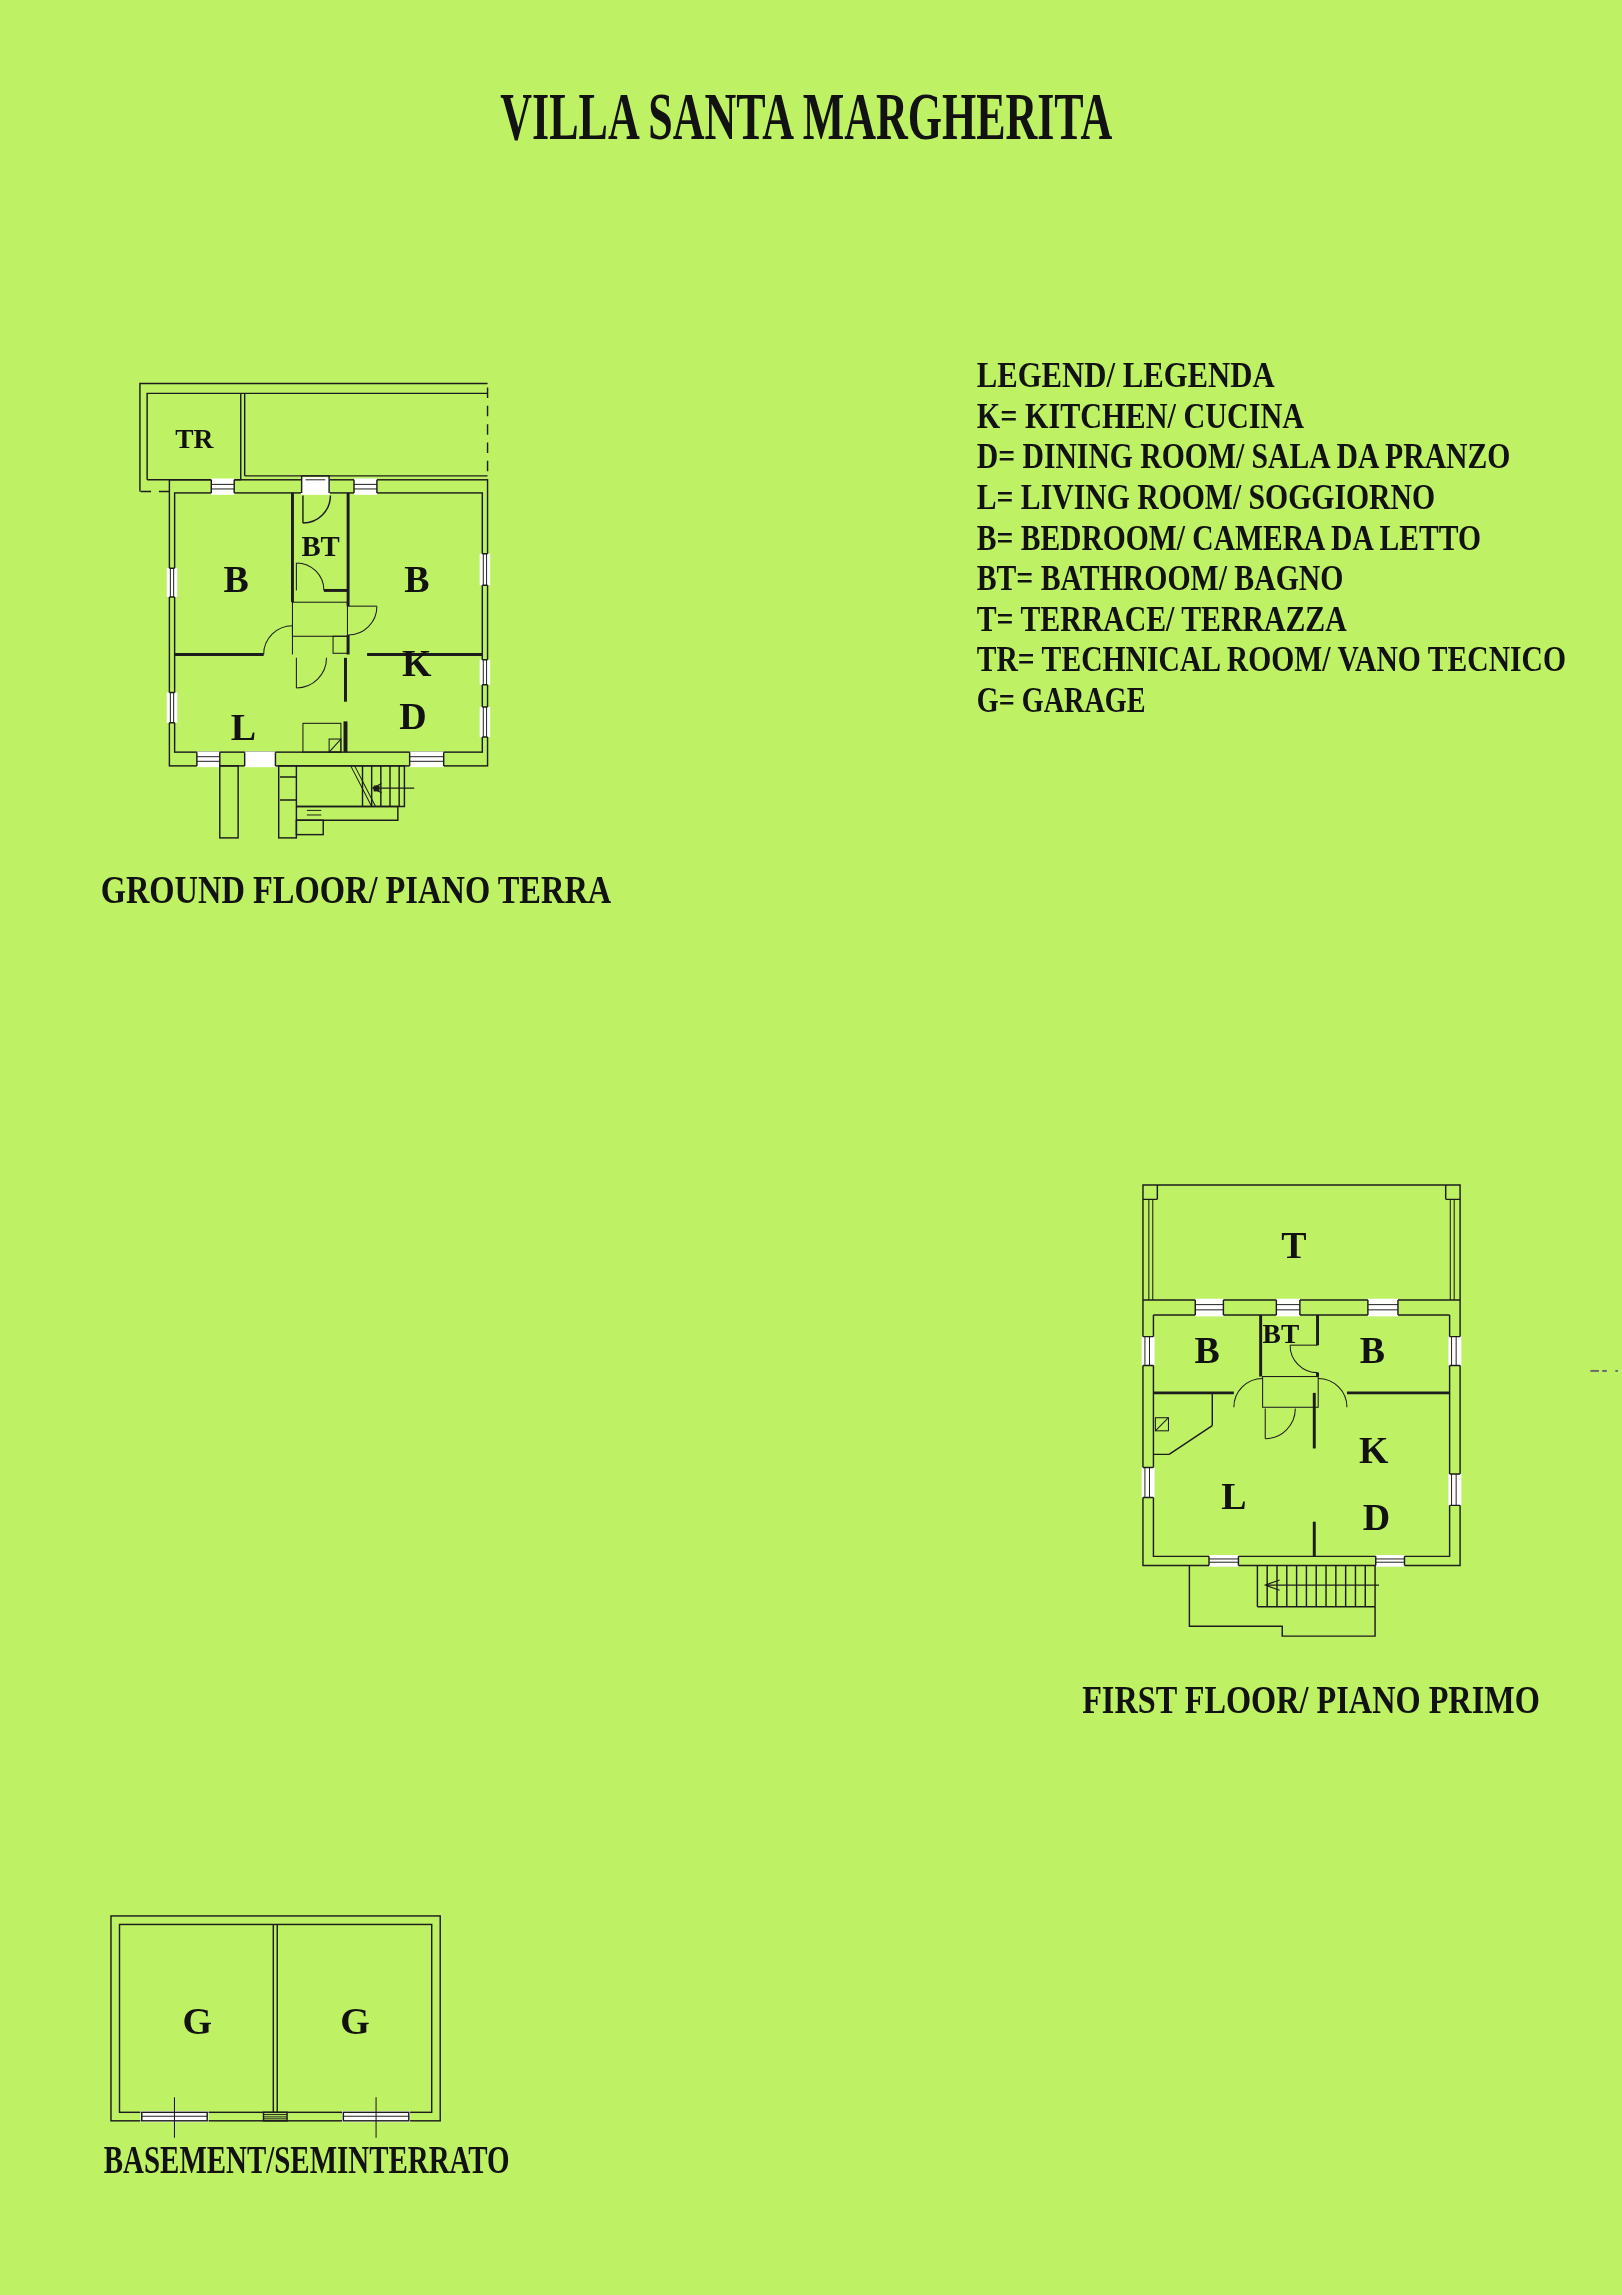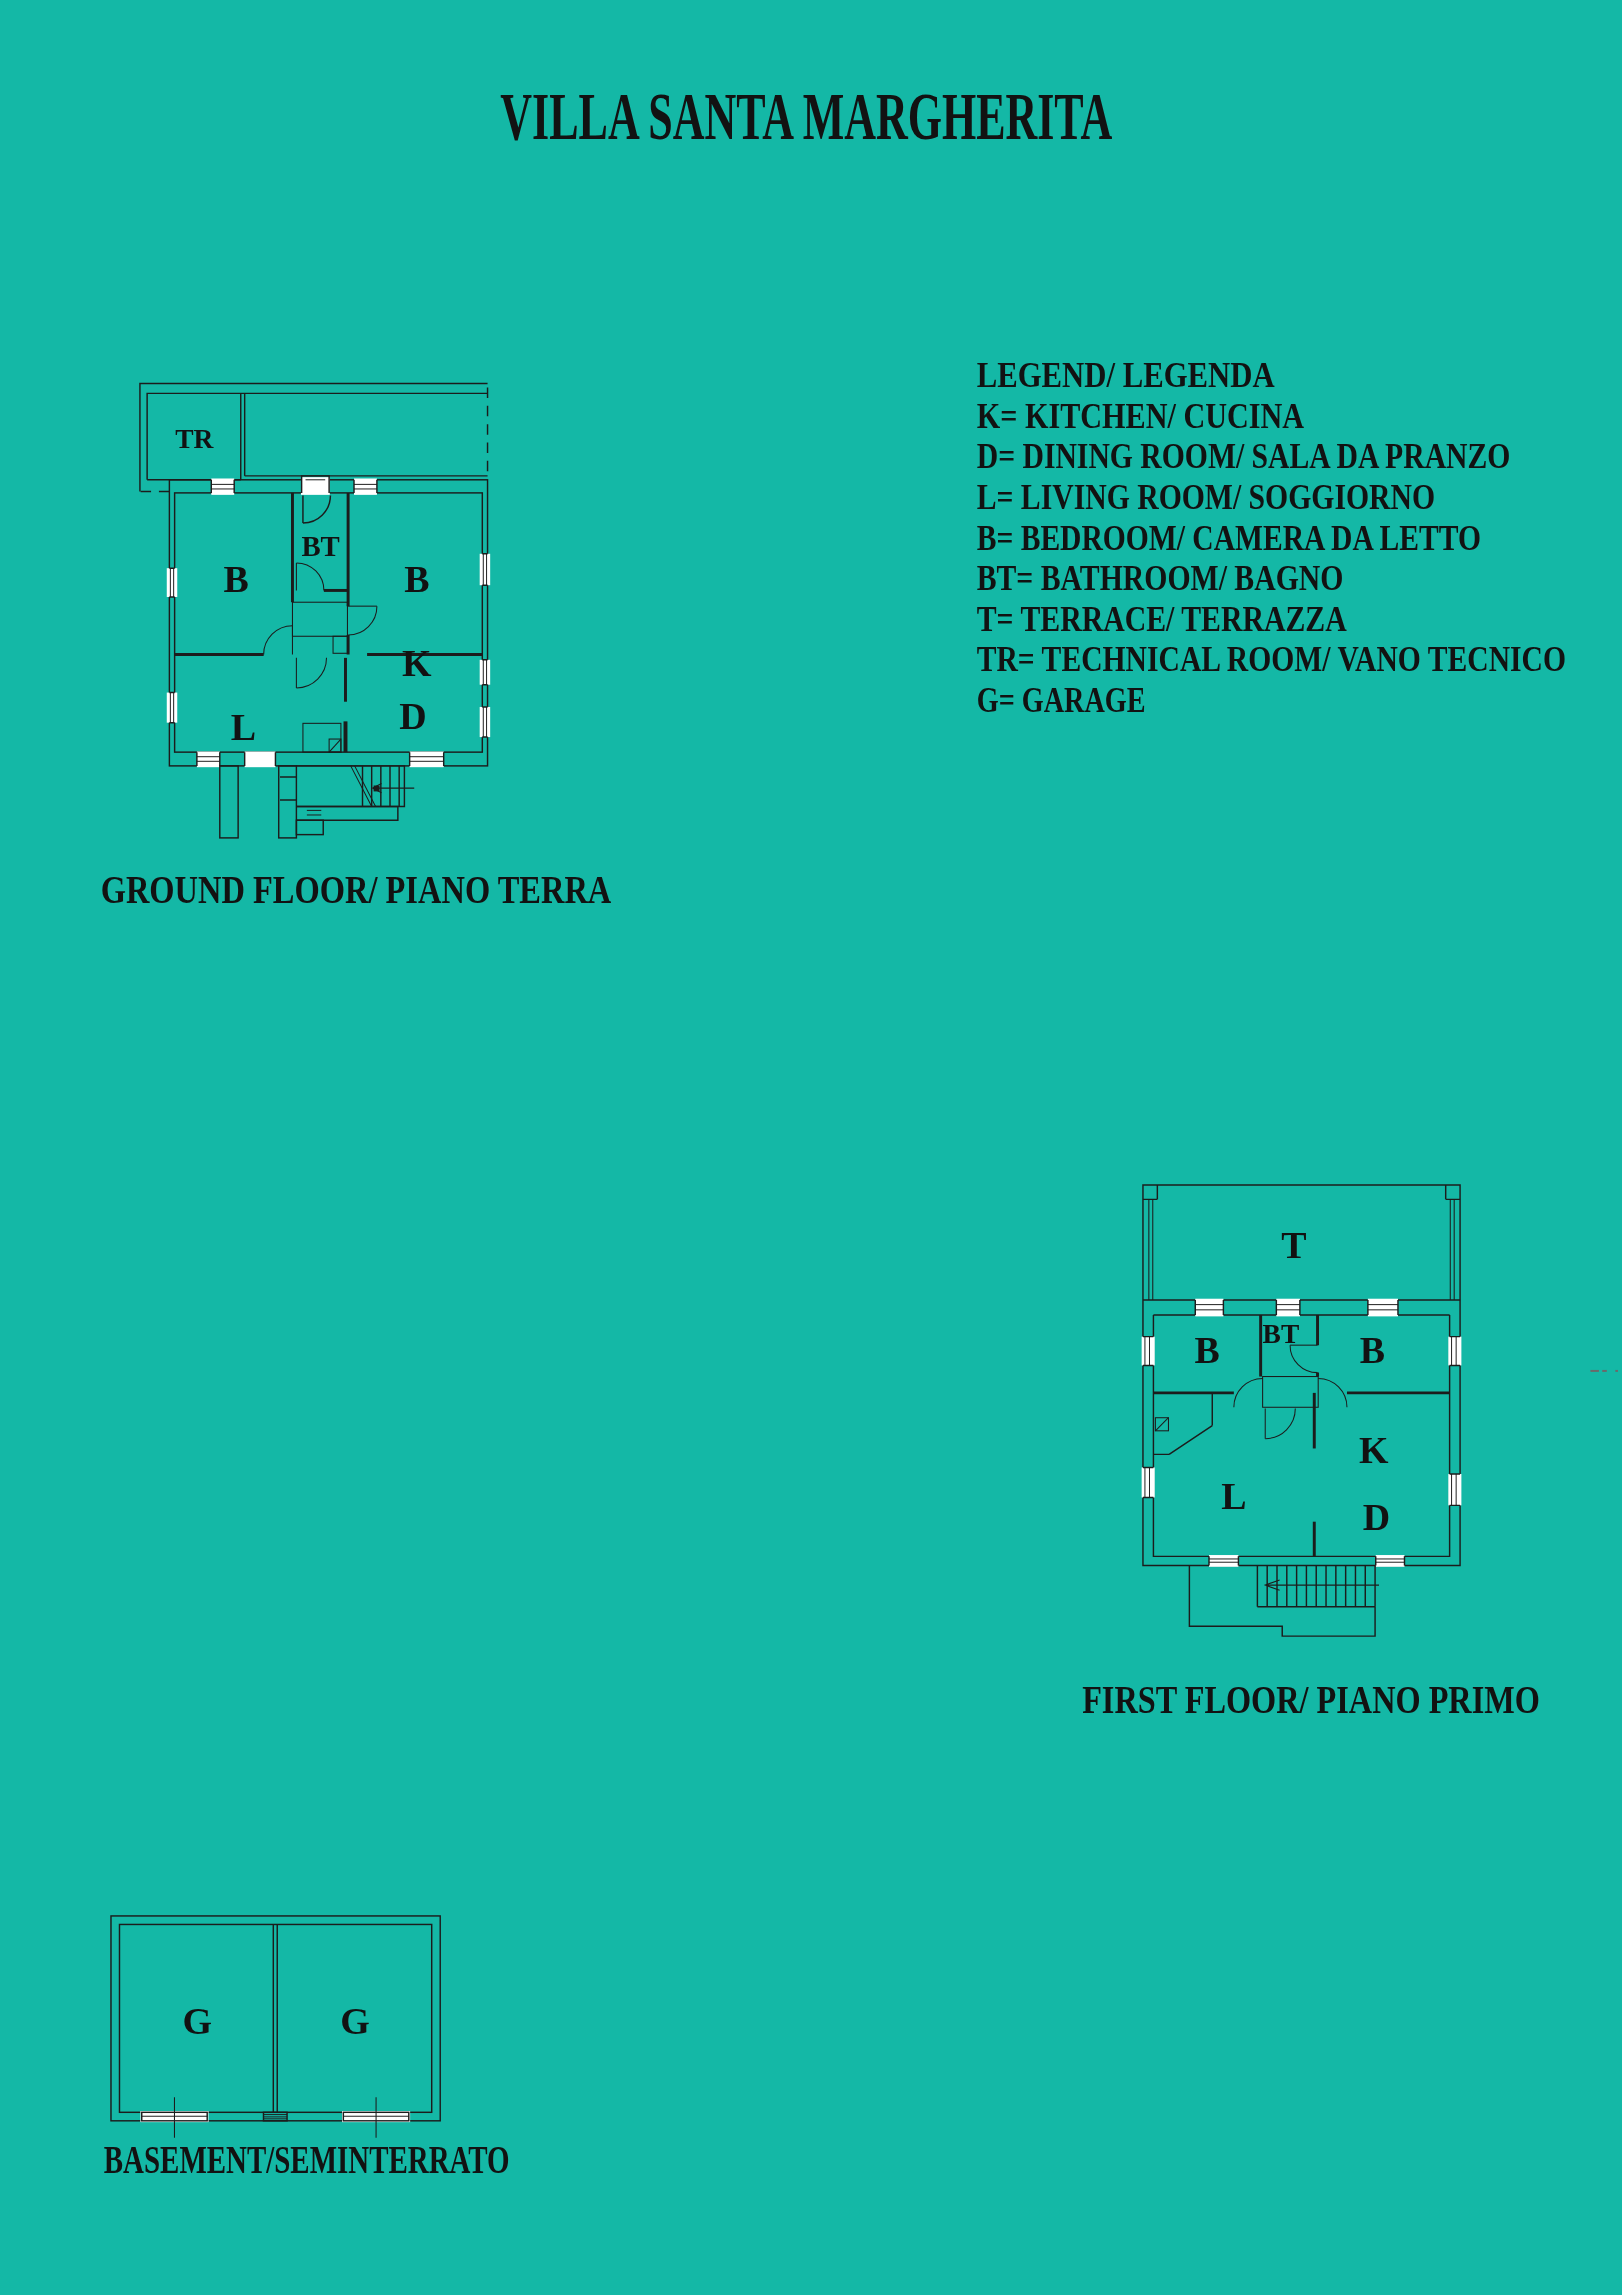--- a/index.html
+++ b/index.html
@@ -1,16 +1,16 @@
 <!DOCTYPE html>
 <html style="font-size:10.5px"><head>
 <meta charset="utf-8">
 <style>
   html,body{margin:0;padding:0;background:#ffffff;}
-  .page{position:relative;width:1623px;height:2295px;background:#14b8a6;overflow:hidden;
+  .page{position:relative;width:1623px;height:2295px;background:#bef264;overflow:hidden;
         font-family:"Liberation Serif","DejaVu Serif",serif;}
   svg{position:absolute;overflow:visible;}
   svg path, svg rect, svg polyline{fill:none;stroke:#1c1c1c;}
   .thin{stroke-width:2.2;}
   .fine{stroke-width:1.6;}
   .part{stroke-width:4.5;}
   .part6{stroke-width:6;}
   .dash{stroke-dasharray:16 12;}
   .glaze{stroke-width:1.5;}
   .knock{fill:#ffffff;stroke:none;}

